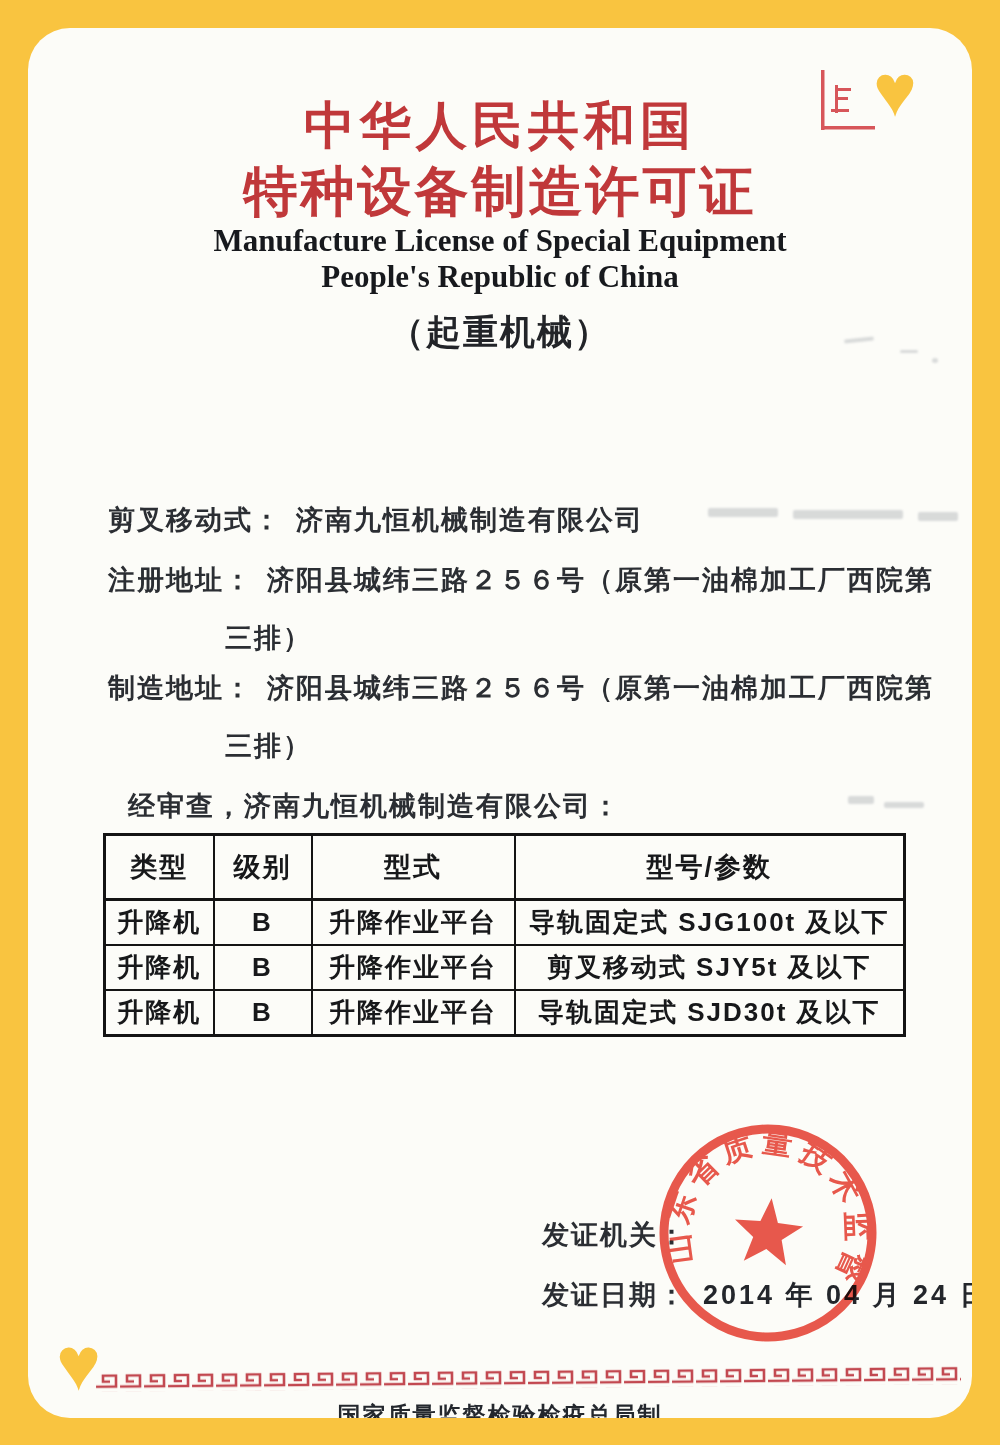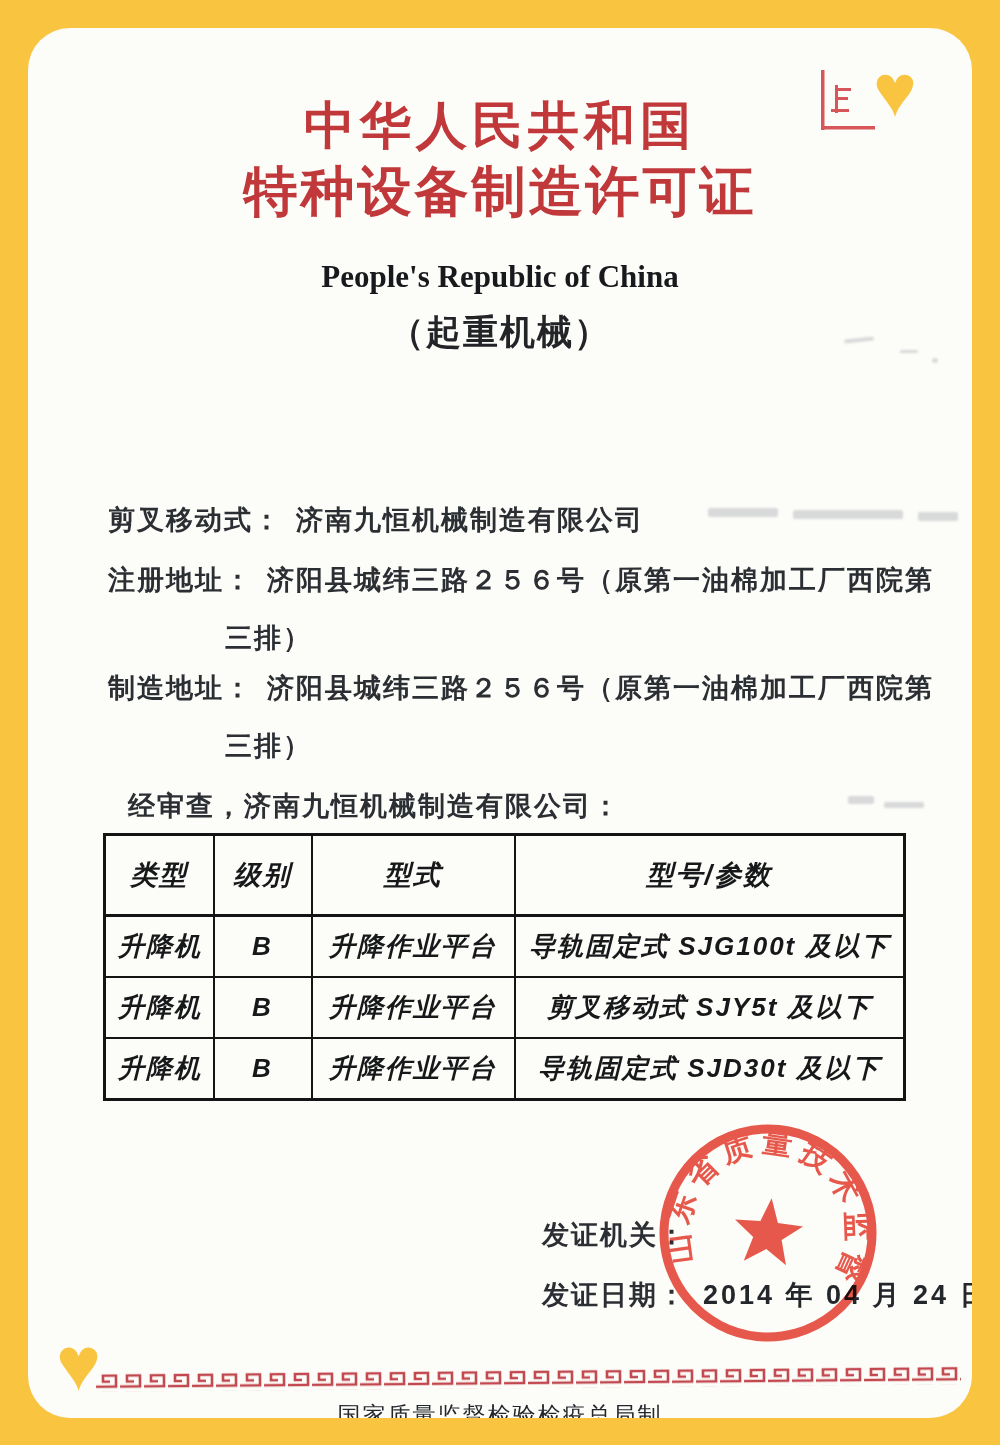--- a/index.html
+++ b/index.html
@@ -34,45 +34,46 @@
   .note{font-weight:600;}
   table.spec{
     position:absolute;left:75px;top:805px;
     border-collapse:collapse;table-layout:fixed;
     width:800px;
     font-size:26px;color:#17181a;
   }
   table.spec th,table.spec td{
     border:2px solid #141414;
     text-align:center;vertical-align:middle;
-    padding:12px;overflow:hidden;white-space:nowrap;
-    font-weight:600;letter-spacing:2px;font-style:italic;
+    padding:4px;overflow:hidden;white-space:nowrap;
+    font-weight:600;letter-spacing:2px;
   }
   table.spec{border:3px solid #141414;}
   table.spec th{height:54px;font-size:27px;border-bottom:3px solid #141414;}
   table.spec td{height:34px;}
   .c1{width:109px;}.c2{width:98px;}.c3{width:203px;}.c4{width:390px;}
   .footer-line{font-size:27px;letter-spacing:2px;white-space:nowrap;font-weight:600;}
   .footer-line .val{margin-left:16px;}
   .footer-line .date{font-family:"Liberation Sans","DejaVu Sans",sans-serif;letter-spacing:3px;color:#23262b;}
   .seal{mix-blend-mode:multiply;opacity:.9;}
-  .printed{top:1372px;font-size:23px;letter-spacing:2px;font-weight:400;color:#23272d;}
+  .printed{top:1372px;font-size:23px;letter-spacing:2px;font-weight:700;color:#23272d;}
   .heart{color:#f9c440;line-height:1;user-select:none;}
   .heart.tr{left:845px;top:26px;font-size:74px;}
   .heart.bl{left:28px;top:1298px;font-size:76px;}
   .artifact{position:absolute;background:#8e949b;opacity:.32;filter:blur(1.2px);border-radius:2px;}
 </style>
 </head>
 <body>
 
 <div class="page">
   <div class="card">
 
     <div class="abs center title-cn l1">中华人民共和国</div>
     <div class="abs center title-cn l2">特种设备制造许可证</div>
+    <div class="abs center title-en l1">Manufacture License of Special Equipment</div>
     <div class="abs center title-en l2">People's Republic of China</div>
 
     <div class="abs center category">（起重机械）</div>
 
 
     <div class="abs line" style="left:80px;top:474px;">
       <span>剪叉移动式：</span><span class="val">济南九恒机械制造有限公司</span>
     </div>
 
     <div class="abs line" style="left:80px;top:534px;">

